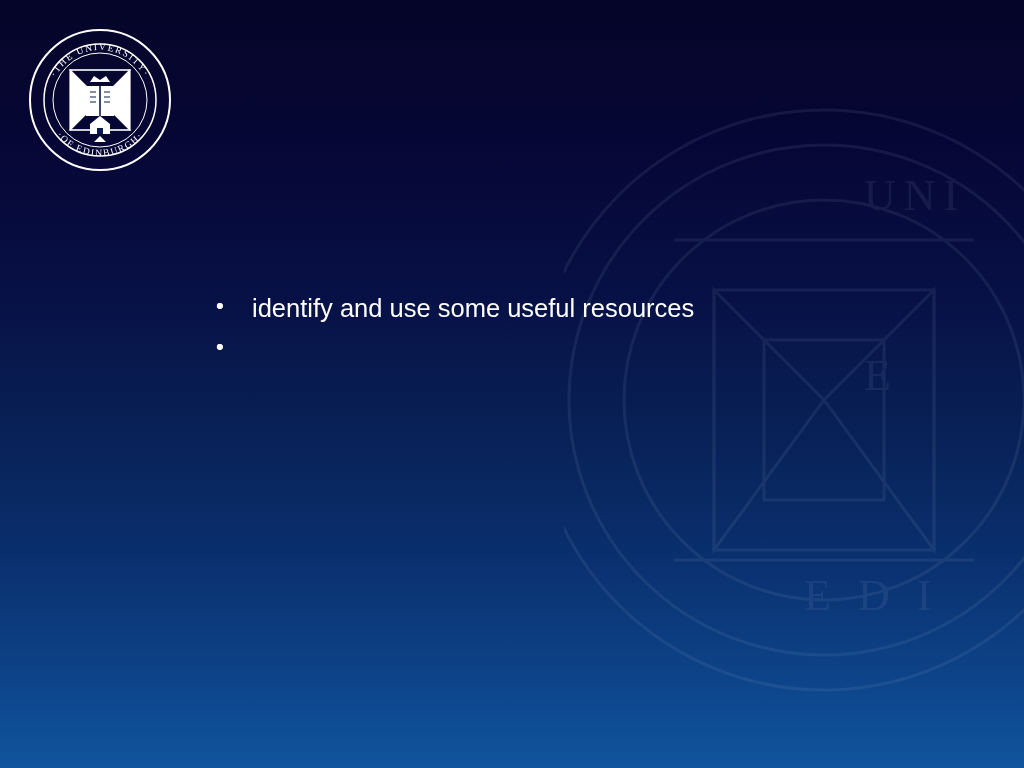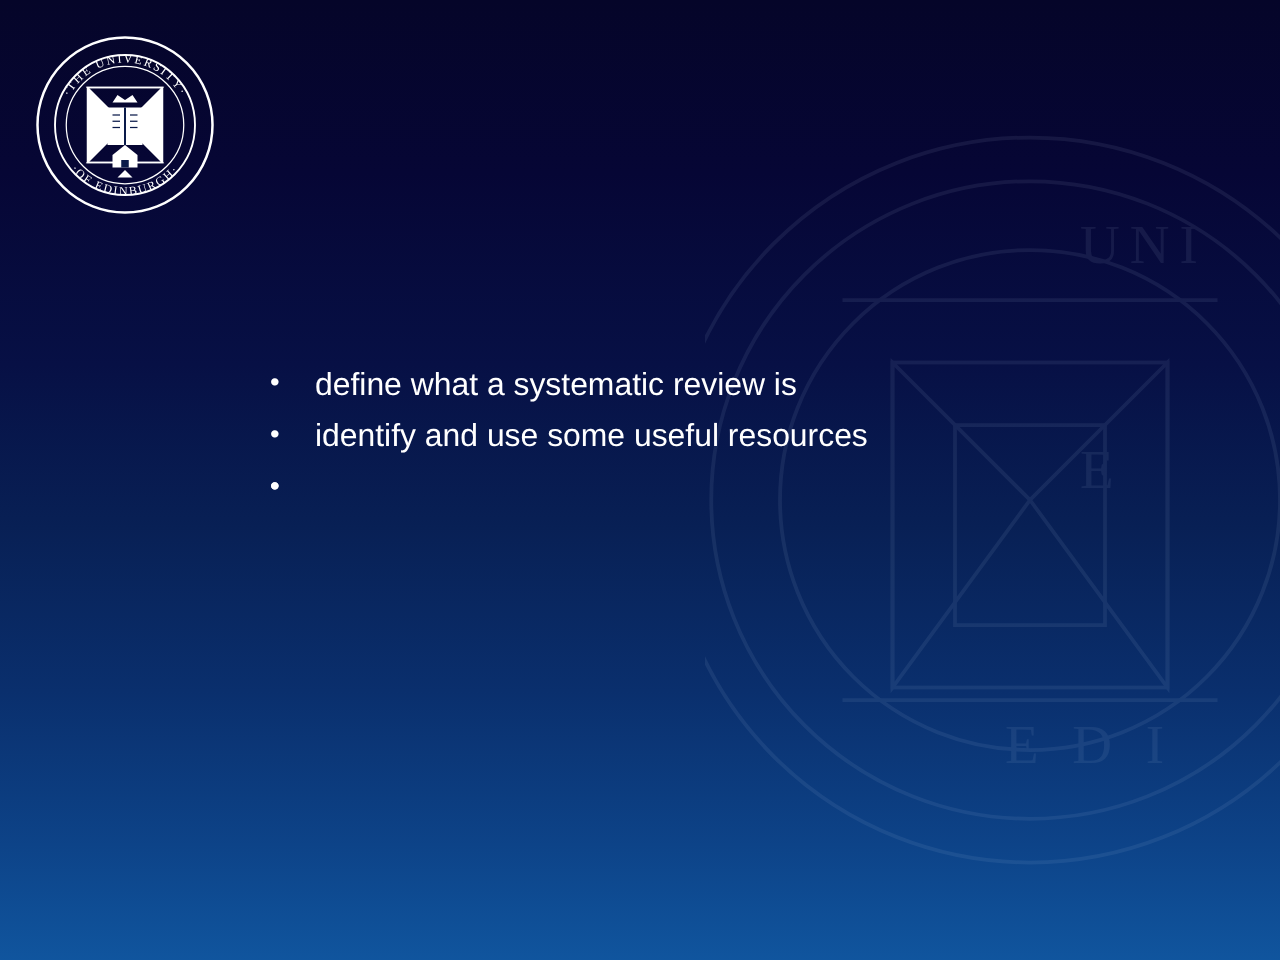--- a/index.html
+++ b/index.html
@@ -138,21 +138,20 @@
         <text><textPath href="#arcTop" startOffset="50%" text-anchor="middle">·THE UNIVERSITY·</textPath></text>
         <text><textPath href="#arcBot" startOffset="50%" text-anchor="middle">·OF EDINBURGH·</textPath></text>
       </g>
     </svg>
   </div>
 
 
   <div class="bullets">
     <div class="bullet">
       <span class="dot">•</span>
-      <span>define what a systematic review is</span>
     </div>
     <div class="bullet">
       <span class="dot">•</span>
       <span>identify and use some useful resources</span>
     </div>
     <div class="bullet">
       <span class="dot">•</span>
     </div>
     <div class="bullet">
       <span class="dot">•</span>

